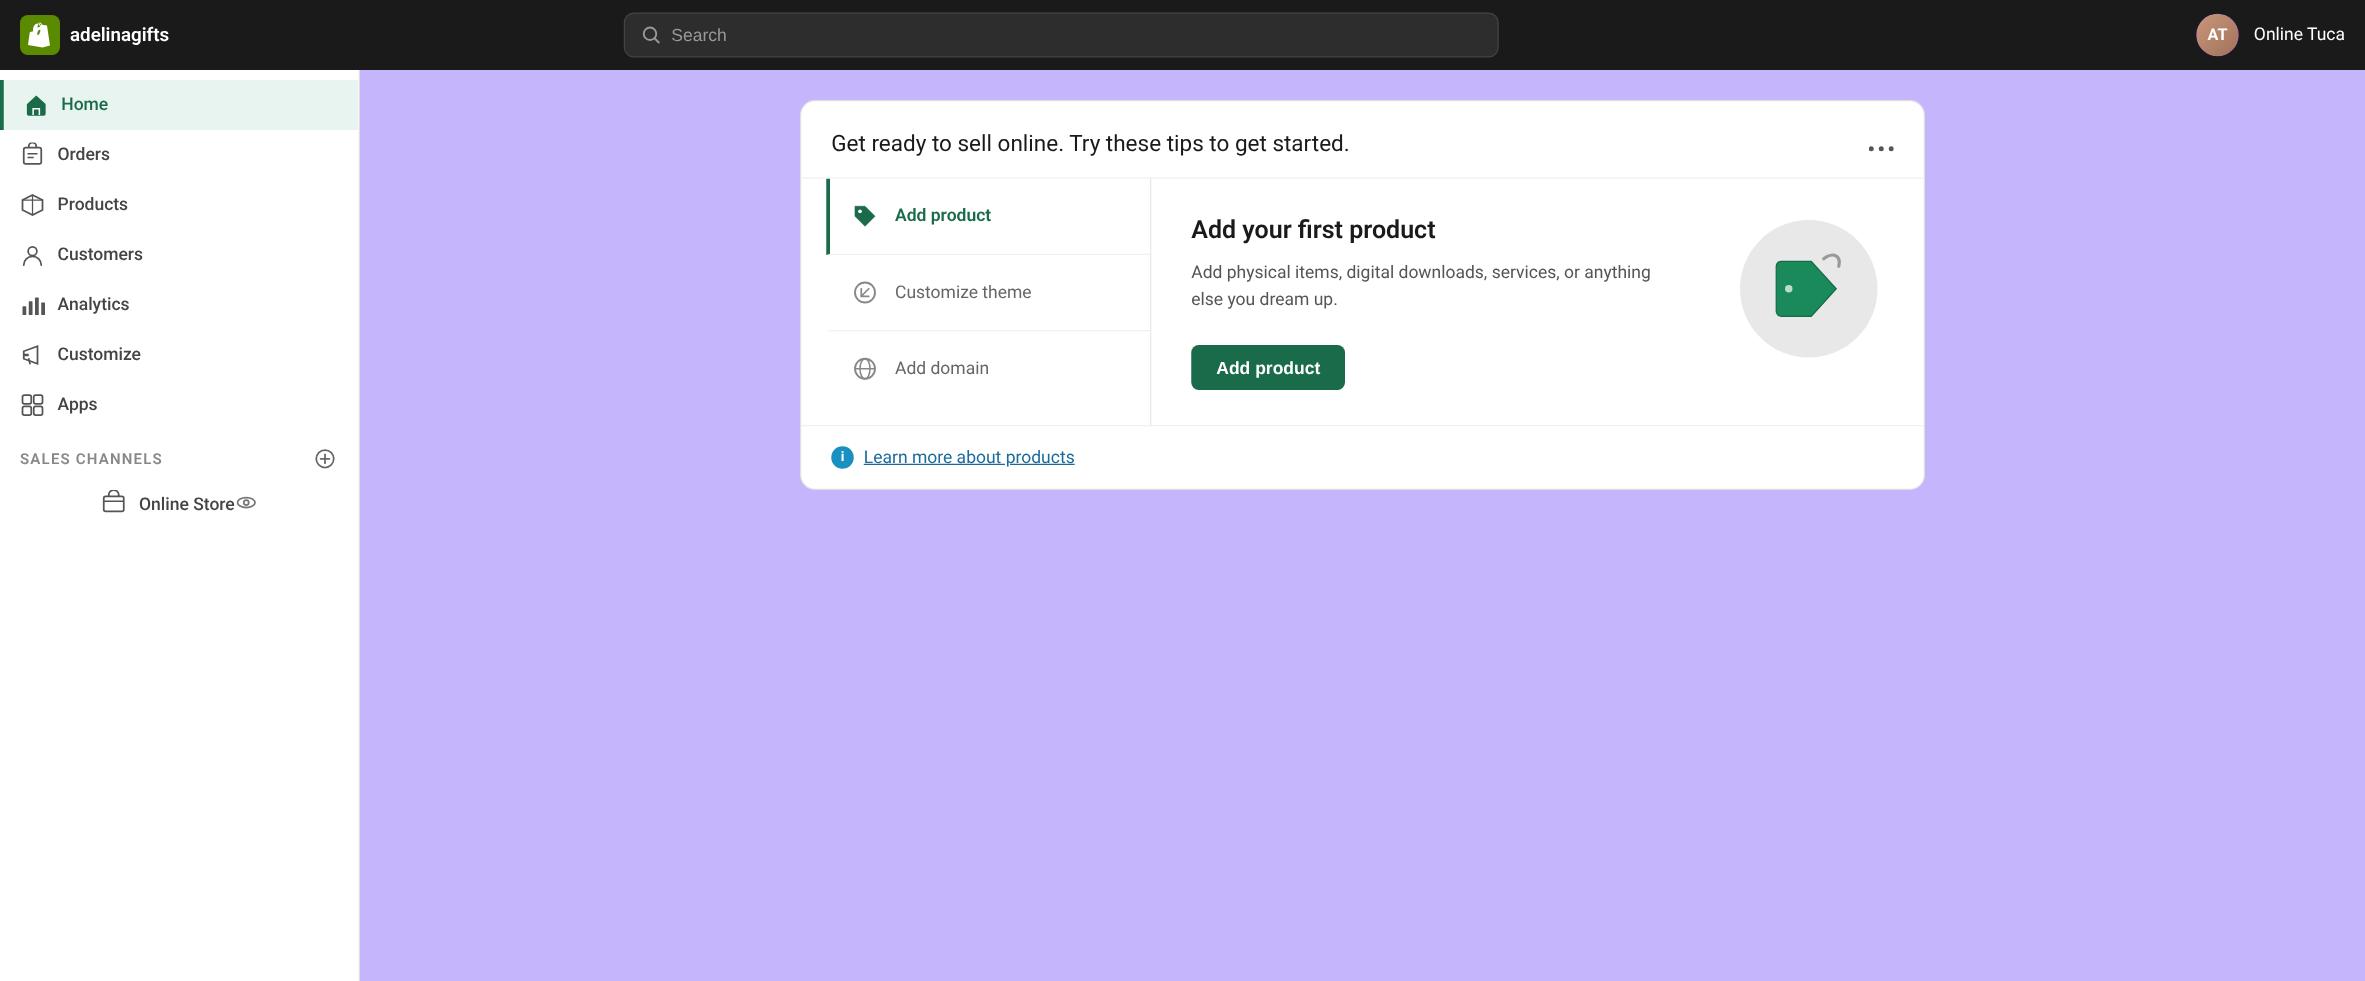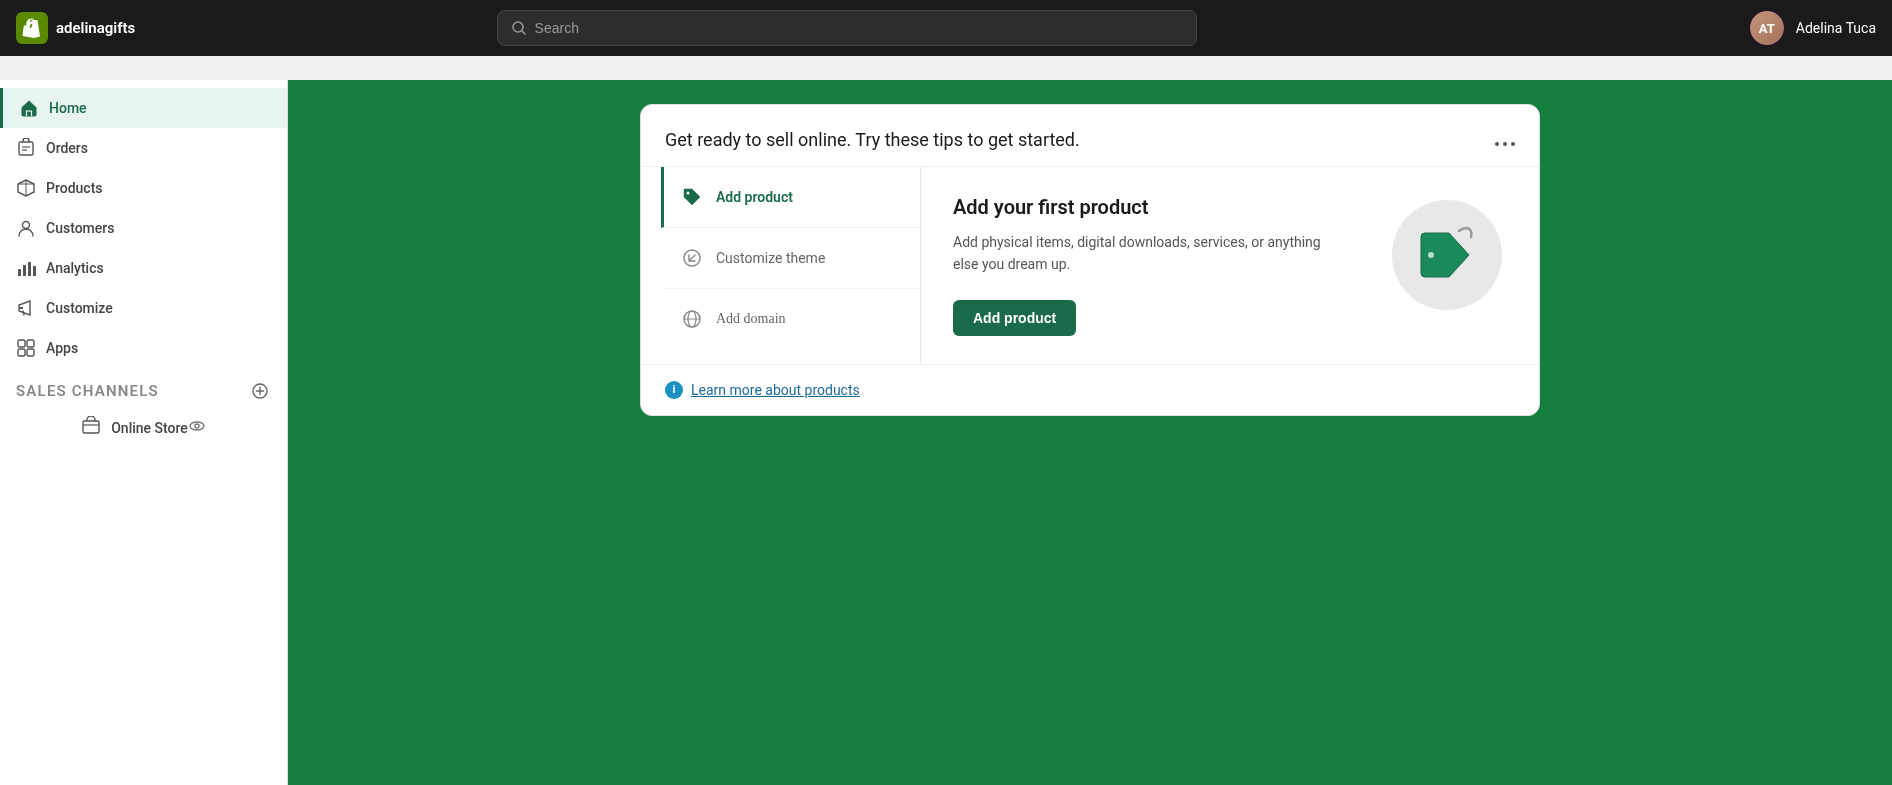--- a/index.html
+++ b/index.html
@@ -89,21 +89,20 @@
     .user-name {
       color: #fff;
       font-size: 14px;
     }
 
     
     .layout {
       display: flex;
       flex: 1;
       overflow: hidden;
-      margin-top: 24px;
     }
 
     
     .sidebar {
       width: 288px;
       background: #fff;
       border-right: 1px solid #e0e0e0;
       display: flex;
       flex-direction: column;
       padding: 8px 0;
@@ -130,21 +129,21 @@
     .sidebar-item .icon {
       width: 20px;
       height: 20px;
       display: flex;
       align-items: center;
       justify-content: center;
       font-size: 16px;
       flex-shrink: 0;
     }
     .sidebar-section-title {
-      font-size: 15px;
+      font-size: 12px;
       font-weight: 600;
       color: #888;
       letter-spacing: 0.08em;
       padding: 12px 16px 4px;
       display: flex;
       align-items: center;
       justify-content: space-between;
     }
     .sidebar-section-title .add-btn {
       width: 22px;
@@ -180,21 +179,21 @@
       cursor: pointer;
       color: #888;
       font-size: 16px;
     }
 
     
     .main {
       flex: 1;
       overflow-y: auto;
       padding: 24px;
-      background: #15803d;
+      background: #c4b5fd;
     }
 
     
     .card {
       background: #fff;
       border-radius: 12px;
       border: 1px solid #e0e0e0;
       max-width: 900px;
       margin: 0 auto;
       overflow: hidden;
@@ -236,21 +235,21 @@
       display: flex;
       align-items: center;
       gap: 12px;
       padding: 18px 16px;
       cursor: pointer;
       border-left: 3px solid transparent;
       border-bottom: 1px solid #f0f0f0;
       color: #666;
       font-size: 14px;
     }
-    .tip-item:last-child { border-bottom: none; font-family: Liberation Serif, serif; }
+    .tip-item:last-child { border-bottom: none; }
     .tip-item.active {
       border-left: 3px solid #1a6b4a;
       background: #fff;
       color: #1a6b4a;
       font-weight: 600;
     }
     .tip-item .tip-icon {
       font-size: 18px;
       width: 24px;
       height: 24px;
@@ -359,21 +358,21 @@
       <circle cx="7" cy="7" r="5" stroke="#999" stroke-width="1.5"></circle>
       <line x1="11" y1="11" x2="14" y2="14" stroke="#999" stroke-width="1.5" stroke-linecap="round"></line>
     </svg>
     <input type="text" placeholder="Search" style="">
   </div>
 
   <div class="topbar-right">
     <div class="avatar">
       <div class="avatar-face">AT</div>
     </div>
-    <span class="user-name">Adelina Tuca</span>
+    <span class="user-name">Online Tuca</span>
   </div>
 </div>
 
 <div class="layout">
 
   <nav class="sidebar">
 
     <div class="sidebar-item active">
       <span class="icon">
         <svg width="20" height="20" viewBox="0 0 20 20" fill="none">

